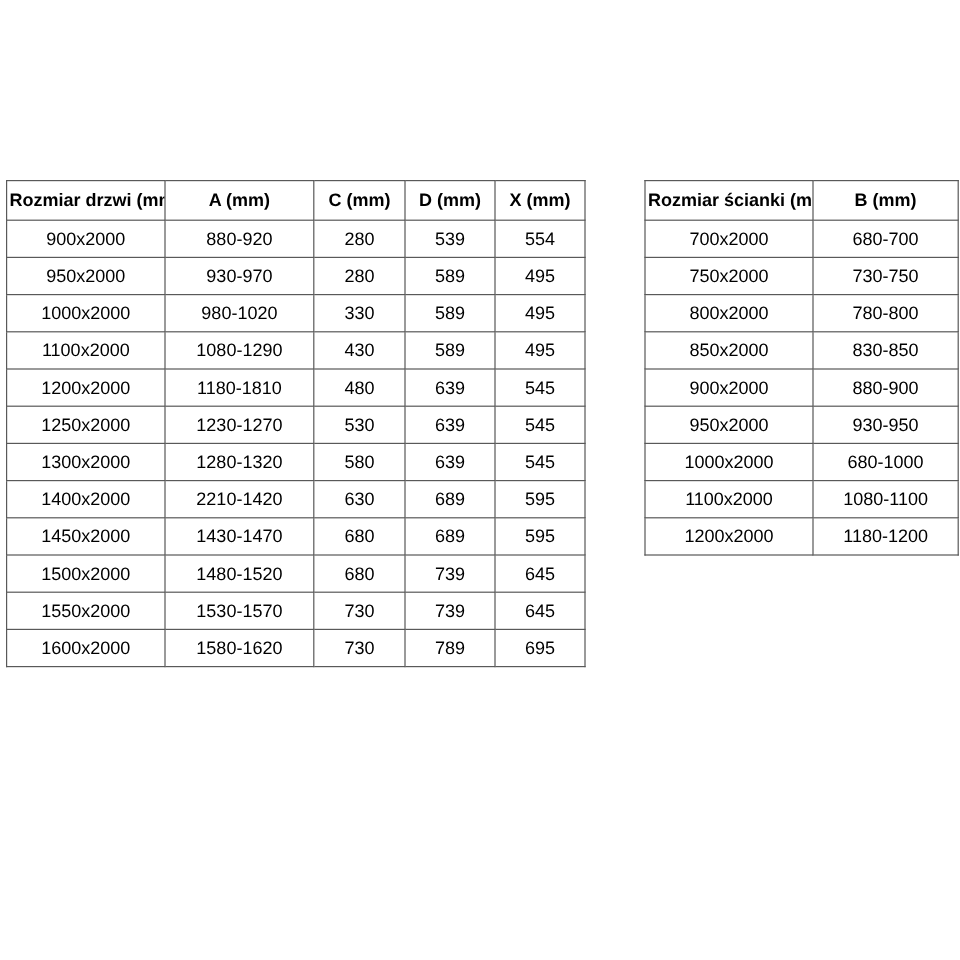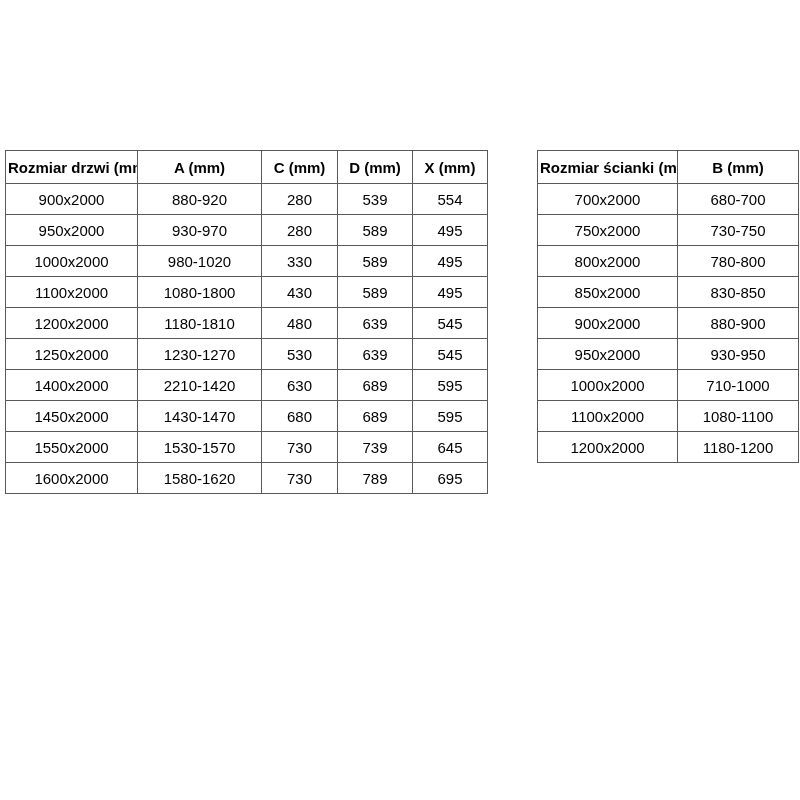--- a/index.html
+++ b/index.html
@@ -82,52 +82,66 @@
         </tr>
         <tr>
           <td>1000x2000</td>
           <td>980-1020</td>
           <td>330</td>
           <td>589</td>
           <td>495</td>
         </tr>
         <tr>
           <td>1100x2000</td>
-          <td>1080-1800</td>
+          <td>1080-1290</td>
           <td>430</td>
           <td>589</td>
           <td>495</td>
         </tr>
         <tr>
           <td>1200x2000</td>
           <td>1180-1810</td>
           <td>480</td>
           <td>639</td>
           <td>545</td>
         </tr>
         <tr>
           <td>1250x2000</td>
           <td>1230-1270</td>
           <td>530</td>
           <td>639</td>
           <td>545</td>
         </tr>
         <tr>
+          <td>1300x2000</td>
+          <td>1280-1320</td>
+          <td>580</td>
+          <td>639</td>
+          <td>545</td>
+        </tr>
+        <tr>
           <td>1400x2000</td>
           <td>2210-1420</td>
           <td>630</td>
           <td>689</td>
           <td>595</td>
         </tr>
         <tr>
           <td>1450x2000</td>
           <td>1430-1470</td>
           <td>680</td>
           <td>689</td>
           <td>595</td>
+        </tr>
+        <tr>
+          <td>1500x2000</td>
+          <td>1480-1520</td>
+          <td>680</td>
+          <td>739</td>
+          <td>645</td>
         </tr>
         <tr>
           <td>1550x2000</td>
           <td>1530-1570</td>
           <td>730</td>
           <td>739</td>
           <td>645</td>
         </tr>
         <tr>
           <td>1600x2000</td>
@@ -170,21 +184,21 @@
         <tr>
           <td>900x2000</td>
           <td>880-900</td>
         </tr>
         <tr>
           <td>950x2000</td>
           <td>930-950</td>
         </tr>
         <tr>
           <td>1000x2000</td>
-          <td>710-1000</td>
+          <td>680-1000</td>
         </tr>
         <tr>
           <td>1100x2000</td>
           <td>1080-1100</td>
         </tr>
         <tr>
           <td>1200x2000</td>
           <td>1180-1200</td>
         </tr>
       </tbody>

